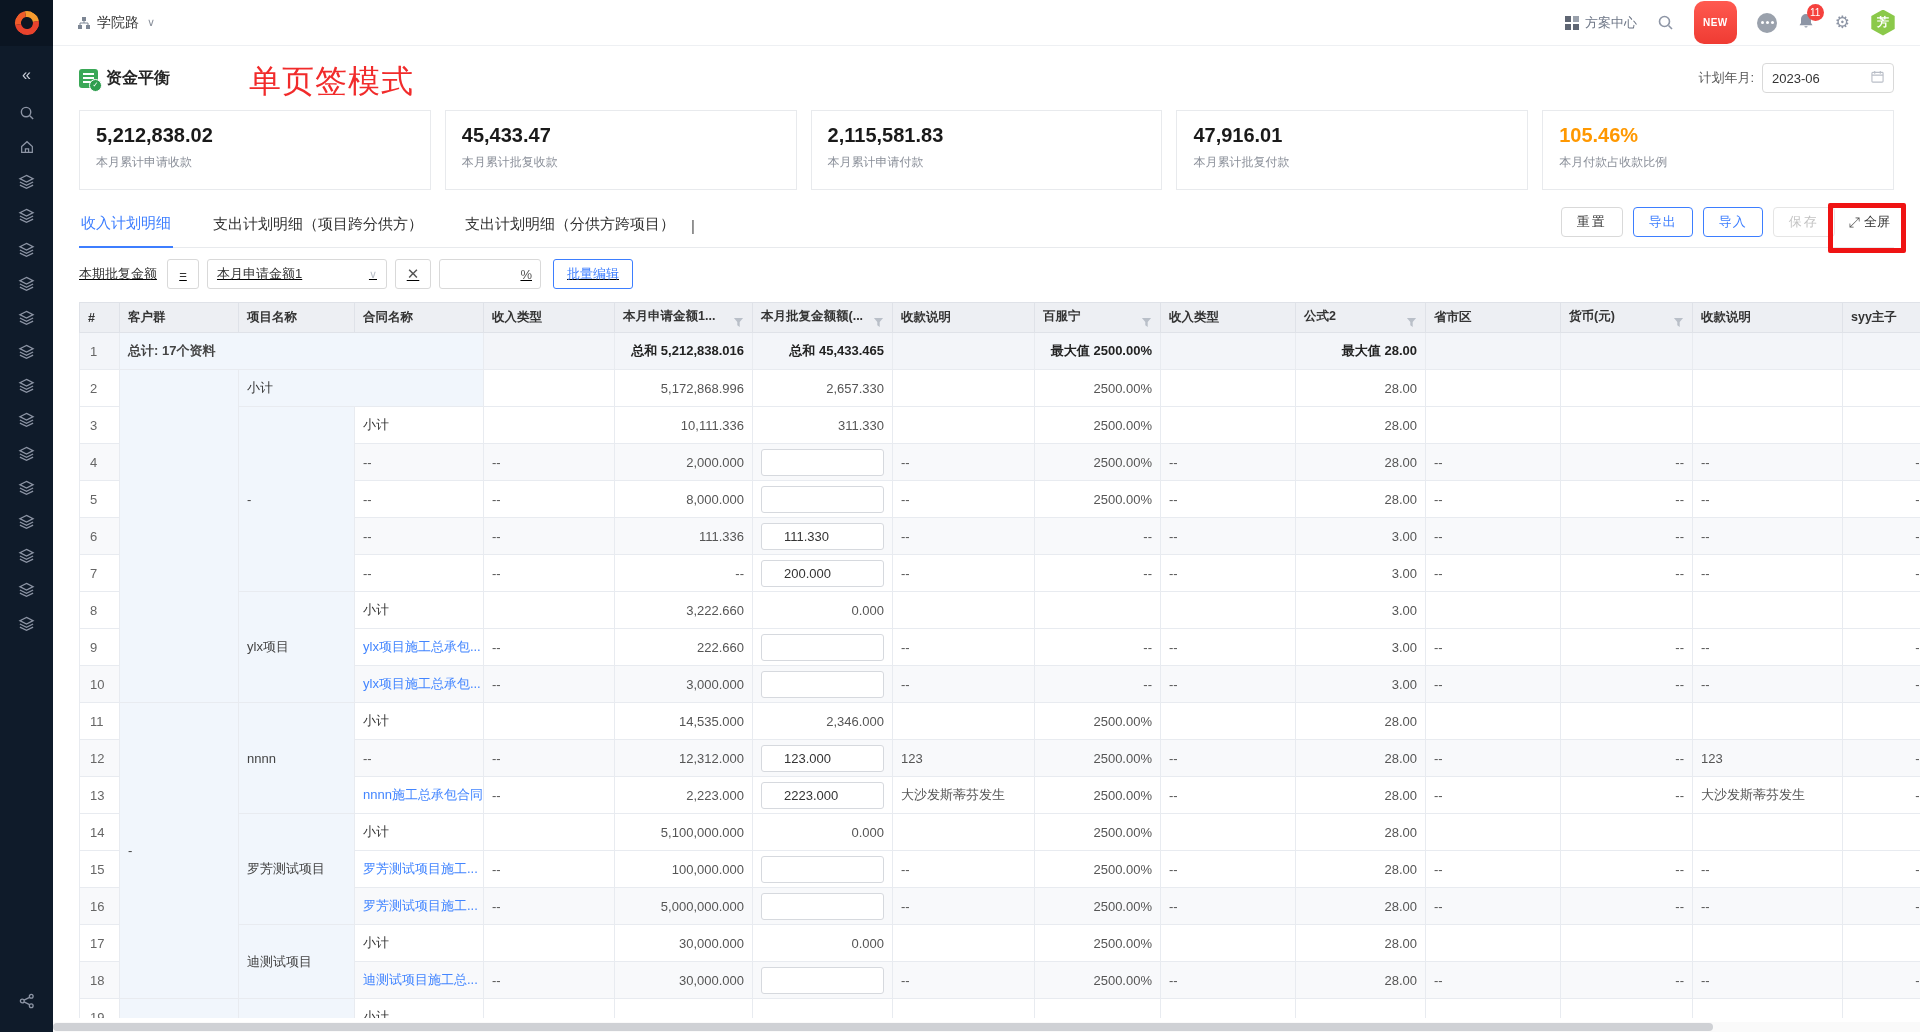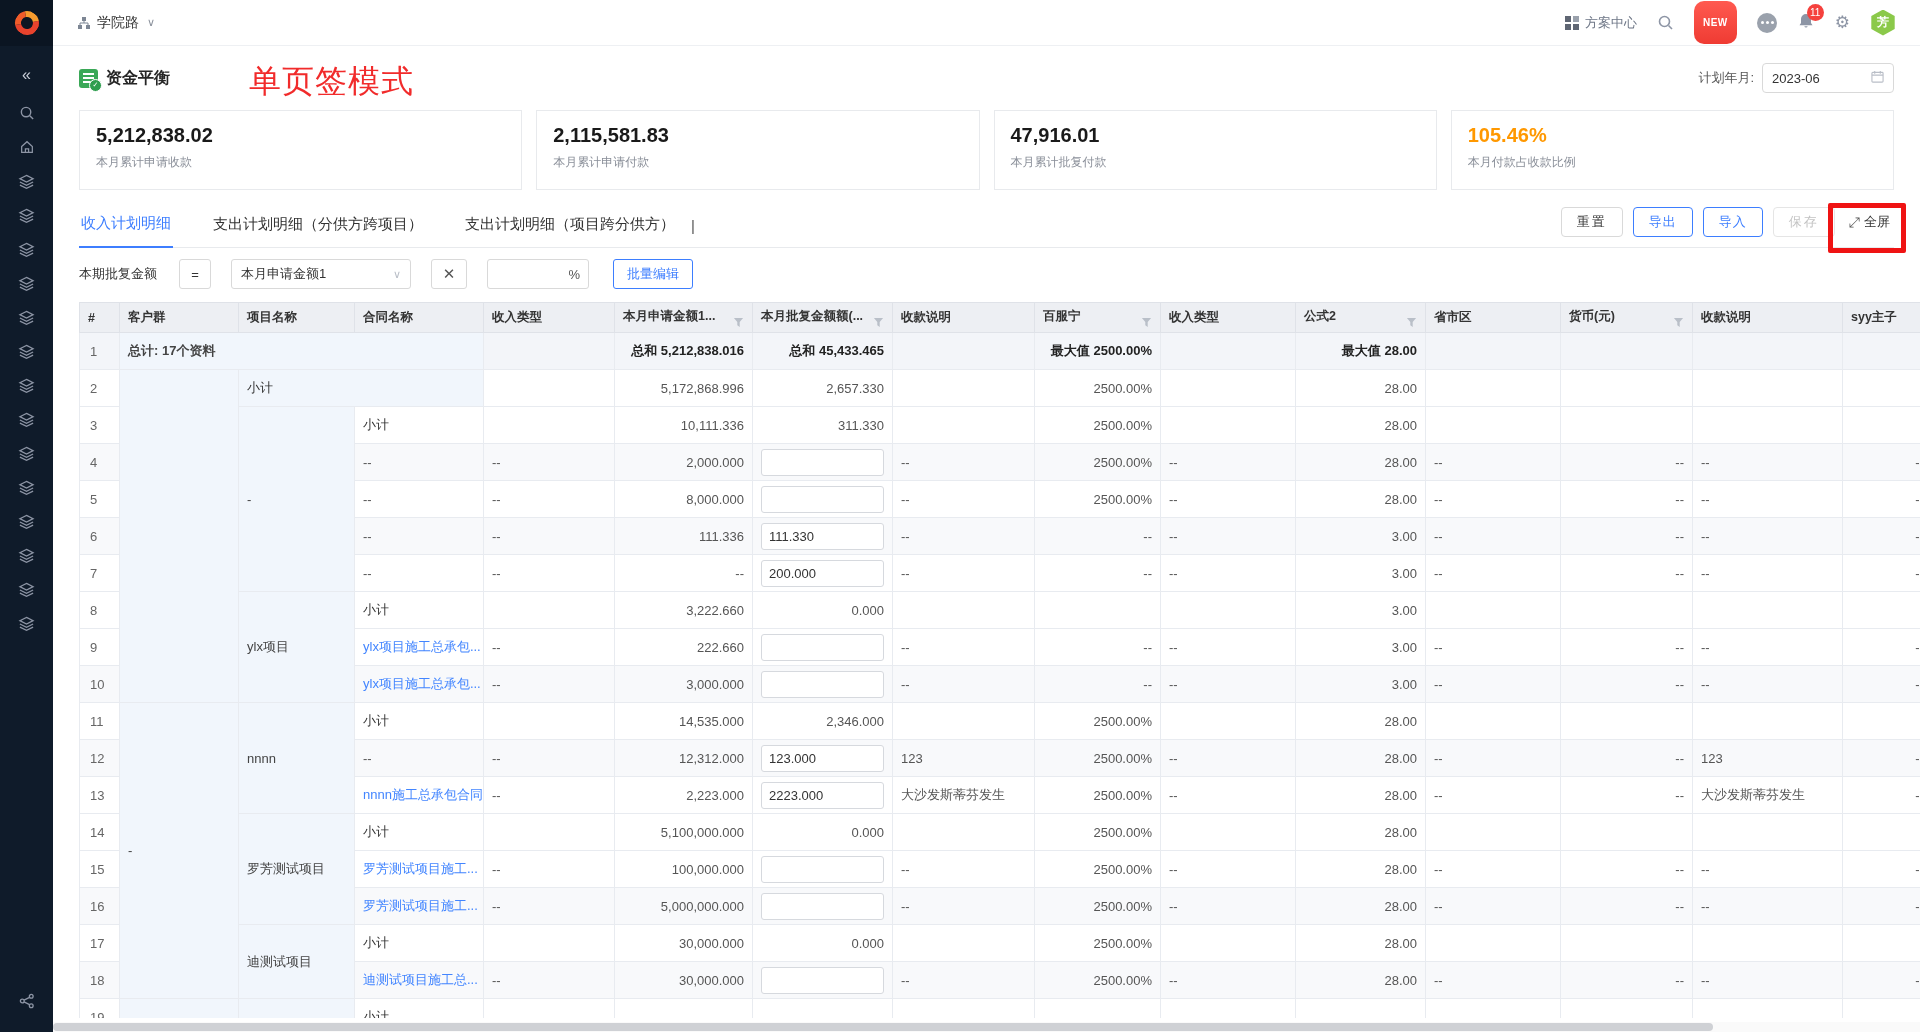--- a/index.html
+++ b/index.html
@@ -75,21 +75,21 @@
     font-size:13px; color:#333; cursor:pointer; letter-spacing:2px; }
   .btn.blue { color:#3d7eff; border-color:#3d7eff; letter-spacing:1px; }
   .btn.disabled { color:#c3c3c3; border-color:#e5e5e5; cursor:default; }
   .fs-wrap { position:relative; display:flex; align-items:center; gap:4px; color:#333; font-size:13px;
     padding:0 4px; cursor:pointer; }
   .fs-ic { font-size:14px; color:#555; }
   .red-box { position:absolute; right:-12px; top:-10px; width:78px; height:50px;
     border:5px solid #ef1313; border-radius:2px; pointer-events:none; z-index:20; }
 
   
-  .filter-row { margin-top:10px; display:flex; align-items:center; gap:20px; height:32px; }
+  .filter-row { margin-top:10px; display:flex; align-items:center; gap:8px; height:32px;text-decoration:underline; }
   .f-label { font-size:13px; color:#333; margin-right:2px; }
   .op-box { width:32px; height:30px; border:1px solid #d9d9d9; border-radius:3px; display:flex;
     align-items:center; justify-content:center; font-size:13px; color:#333; background:#fff; }
   .f-select { width:180px; height:30px; border:1px solid #d9d9d9; border-radius:3px; display:flex; align-items:center;
     padding:0 9px; font-size:13px; color:#333; background:#fff; cursor:pointer; }
   .f-select .chev { margin-left:auto; color:#b9bec7; font-size:11px; }
   .x-box { width:36px; height:30px; border:1px solid #d9d9d9; border-radius:3px; display:flex; align-items:center;
     justify-content:center; font-size:15px; color:#555; background:#fff; cursor:pointer; }
   .pct-box { width:102px; height:30px; border:1px solid #d9d9d9; border-radius:3px; display:flex; align-items:center;
     background:#fff; padding:0 8px; }
@@ -108,21 +108,21 @@
     overflow:hidden; white-space:nowrap; background:#fff; }
   td.r { text-align:right; }
   td.b { font-weight:bold; color:#222; }
   td.num { color:#666; padding-left:10px; }
   td.hier { background:#f1f6fc; vertical-align:middle; color:#444; }
   td.sub { color:#333; }
   tr.total td { background:#f3f5f9; }
   tr.stripe td { background:#f8f9fb; }
   tr.stripe td.hier, tr td.hier { background:#f1f6fc; }
   td a { color:#4285ff; text-decoration:none; cursor:pointer; }
-  td input { width:100%; height:27px; border:1px solid #d6d9de; border-radius:3px; padding:0 7px;
+  td input { width:100%; height:27px; border:1px solid #d6d9de; border-radius:3px; padding:0 22px;
     font-size:13px; color:#333; outline:none; background:#fff; }
 
   .hscroll-track { position:absolute; left:0; right:0; bottom:0; height:10px; background:#fafafa; }
   .hscroll-thumb { position:absolute; left:0; bottom:1px; height:8px; width:1660px; background:#cfd1d5; border-radius:4px; }
 </style>
 </head>
 <body>
 
 <div class="sidebar">
   <div class="logo-box">
@@ -313,38 +313,42 @@
       </div>
     </div>
   </div>
 
   <div class="cards" id="cards">
       <div class="card">
         <div class="val">5,212,838.02</div>
         <div class="lbl">本月累计申请收款</div>
       </div>
       <div class="card">
+        <div class="val">45,433.47</div>
+        <div class="lbl">本月累计批复收款</div>
+      </div>
+      <div class="card">
         <div class="val">2,115,581.83</div>
         <div class="lbl">本月累计申请付款</div>
       </div>
       <div class="card">
         <div class="val">47,916.01</div>
         <div class="lbl">本月累计批复付款</div>
       </div>
       <div class="card orange">
         <div class="val">105.46%</div>
         <div class="lbl">本月付款占收款比例</div>
       </div>
     </div>
 
   <div class="tabs-row">
     <span id="tabs-holder" style="display:flex;align-items:center;">
         <span class="tab active">收入计划明细</span>
+        <span class="tab">支出计划明细（项目跨分供方）</span>
         <span class="tab">支出计划明细（分供方跨项目）</span>
-        <span class="tab">支出计划明细（项目跨分供方）</span>
       </span>
     <span class="tab-divider">|</span>
     <div class="toolbar">
       <button class="btn">重置</button>
       <button class="btn blue">导出</button>
       <button class="btn blue">导入</button>
       <button class="btn disabled">保存</button>
       <div class="fs-wrap">
         <span class="fs-ic">⤢</span>
         <span>全屏</span>

